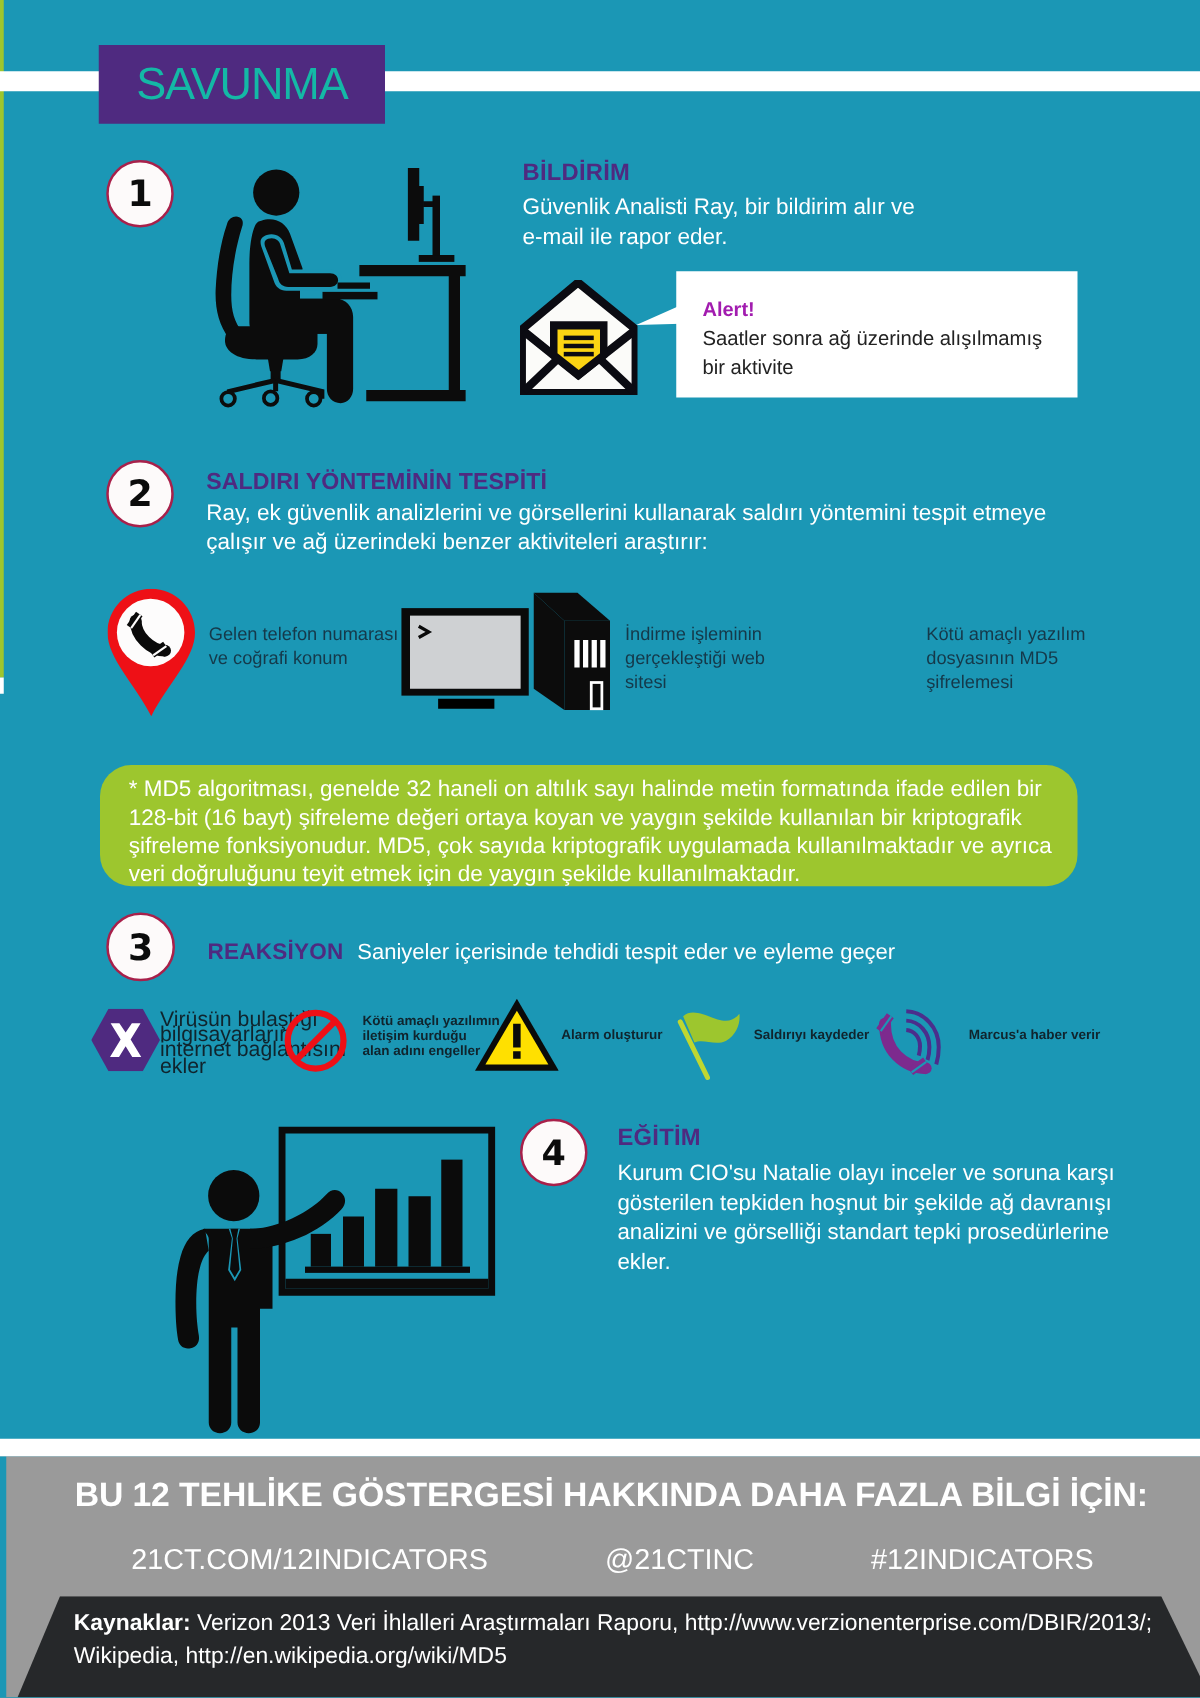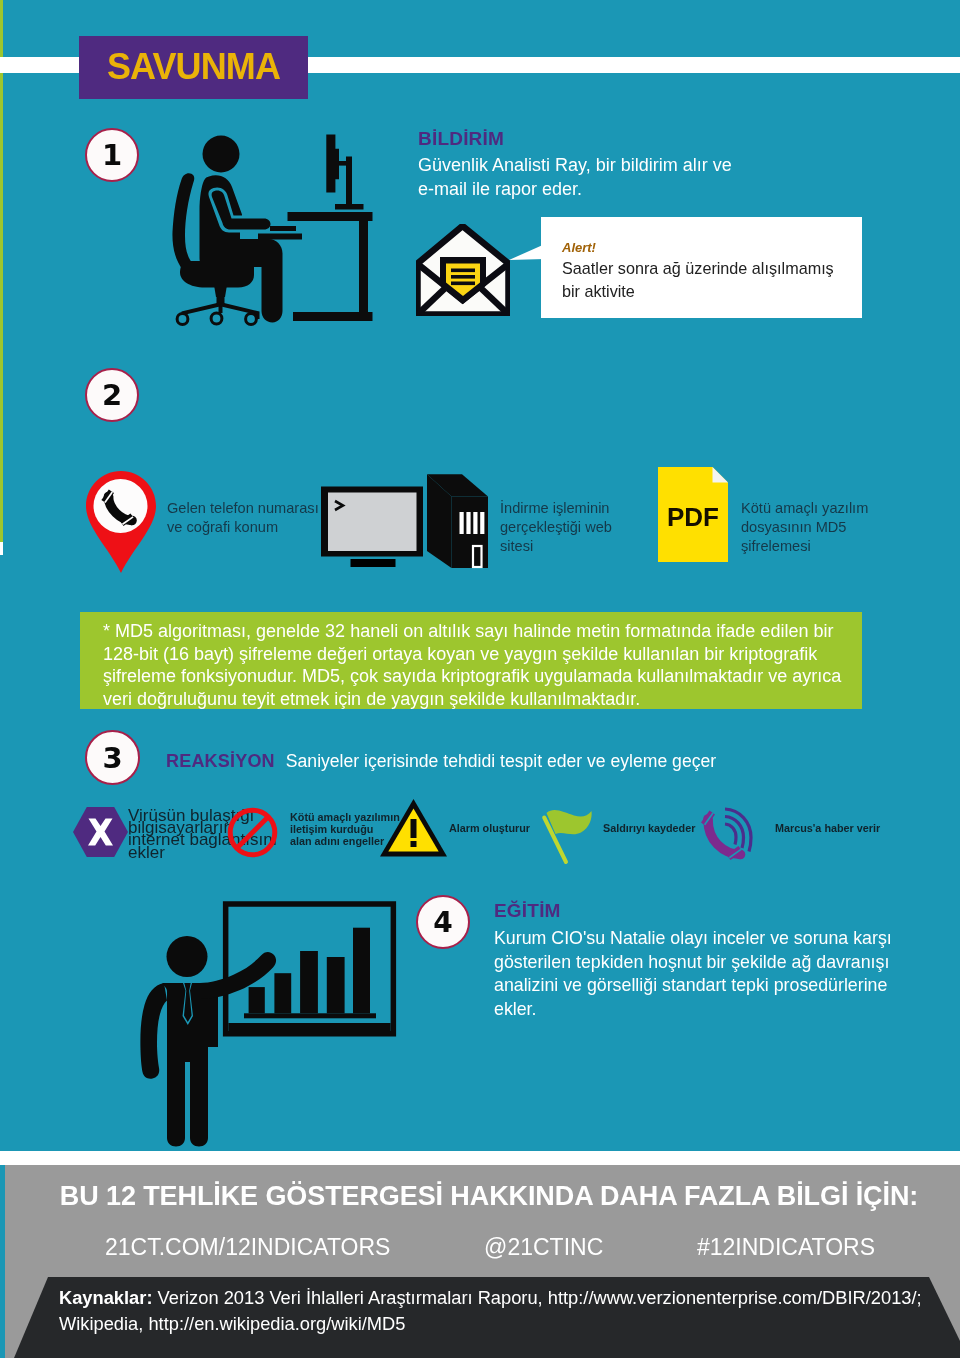--- a/index.html
+++ b/index.html
@@ -6,21 +6,21 @@
   body{width:960px;height:1358px;overflow:hidden;font-family:"Liberation Sans",sans-serif;background:#1b97b5;}
   .page{position:relative;width:960px;height:1358px;background:#1b97b5;overflow:hidden;}
   .abs{position:absolute;}
 
   .lime-strip{left:0;top:0;width:2.5px;height:542px;background:#9dc62e;}
   .white-notch{left:0;top:542px;width:2.5px;height:13px;background:#ffffff;}
   .teal-strip{left:0;top:1165px;width:5px;height:193px;background:#1b97b5;}
   .white-bar{left:0;top:57px;width:960px;height:16px;background:#ffffff;}
 
   .savunma{left:79px;top:36px;width:229px;height:63px;background:#4f2a80;
-    color:#eab308;font-size:36px;font-weight:bold;letter-spacing:-0.9px;
+    color:#14b8a6;font-size:36px;font-weight:normal;letter-spacing:-0.9px;
     display:flex;align-items:center;justify-content:center;line-height:50px;padding-bottom:2px;box-sizing:border-box;}
 
   .numcircle{border-radius:50%;background:#fdfafa;border:2.5px solid #a8204a;font-family:"DejaVu Sans",sans-serif;
      display:flex;align-items:center;justify-content:center;color:#0b0b0b;
      font-weight:bold;box-sizing:border-box;}
 
   .sec-title{color:#4f2a80;font-weight:bold;}
   .body-text{color:#ffffff;}
 
   .whitebox{background:#ffffff;}
@@ -113,32 +113,39 @@
        <rect x="35" y="57.5" width="24" height="3.6"></rect>
      </g>
    </svg>
   </div>
 
   <svg class="abs" style="left:505px;top:244px;width:40px;height:22px;" width="40" height="22" viewBox="0 0 40 22">
     <path d="M40,0 L40,15 L4,16 Z" fill="#ffffff"></path>
   </svg>
   <div class="abs whitebox" id="callout" style="left:541px;top:217px;width:321px;height:101px;">
     <div style="position:absolute;left:21px;top:23px;">
-      <div style="color:#a16207;font-size:13px;font-weight:bold;font-style:italic;">Alert!</div>
+      <div style="color:#a21caf;font-size:16px;font-weight:bold;">Alert!</div>
       <div style="color:#222;font-size:16.2px;line-height:23px;margin-top:2px;">
         <div>Saatler sonra ağ üzerinde alışılmamış</div>
         <div>bir aktivite</div>
       </div>
     </div>
   </div>
 
   <div class="abs numcircle" style="left:85px;top:368px;width:54px;height:54px;font-size:29px;">
     <span>2</span>
   </div>
 
+  <div class="abs" style="left:165px;top:374px;">
+    <div class="sec-title" style="font-size:18.5px;letter-spacing:0.1px;">SALDIRI YÖNTEMİNİN TESPİTİ</div>
+    <div class="body-text" style="font-size:18px;line-height:23px;margin-top:3px;">
+      <div>Ray, ek güvenlik analizlerini ve görsellerini kullanarak saldırı yöntemini tespit etmeye</div>
+      <div>çalışır ve ağ üzerindeki benzer aktiviteleri araştırır:</div>
+    </div>
+  </div>
 
   <div class="abs" style="left:86px;top:471px;width:70px;height:102px;">
     <svg width="70" height="102" viewBox="0 0 70 102">
       <path d="M35,0 C15.7,0 0,15.7 0,35 C0,56 22,76 35,102 C48,76 70,56 70,35 C70,15.7 54.3,0 35,0 Z" fill="#ee1016"></path>
       <circle cx="34.5" cy="35" r="27" fill="#fdfcfc"></circle>
       <g>
         <path d="M22.5,25.5 C22.5,31.5 25.5,37.5 30,42 C34.5,46.5 40,49.5 46,49.5" fill="none" stroke="#0a0a0a" stroke-width="9.5" stroke-linecap="butt"></path>
         <circle cx="22.5" cy="25.5" r="4.8" fill="#0a0a0a"></circle>
         <circle cx="46" cy="49.5" r="4.8" fill="#0a0a0a"></circle>
 
@@ -179,34 +186,27 @@
       </g>
       <rect x="152" y="73" width="8.5" height="21" fill="none" stroke="#ffffff" stroke-width="2.2"></rect>
     </svg>
   </div>
   <div class="abs" style="left:500px;top:499px;font-size:14.6px;line-height:19px;color:#15394a;">
     <div>İndirme işleminin</div>
     <div>gerçekleştiği web</div>
     <div>sitesi</div>
   </div>
 
-  <div class="abs" style="left:658px;top:467px;width:70px;height:95px;">
-    <svg width="70" height="95" viewBox="0 0 70 95">
-      <path d="M0,0 L54.5,0 L70,15.5 L70,95 L0,95 Z" fill="#ffe000"></path>
-      <path d="M54.5,0 L70,15.5 L54.5,15.5 Z" fill="#f4f4f2"></path>
-      <text x="35" y="58.5" text-anchor="middle" font-family="'Liberation Sans',sans-serif" font-size="26" font-weight="bold" fill="#150f00">PDF</text>
-    </svg>
-  </div>
   <div class="abs" style="left:741px;top:499px;font-size:14.6px;line-height:19px;color:#15394a;">
     <div>Kötü amaçlı yazılım</div>
     <div>dosyasının MD5</div>
     <div>şifrelemesi</div>
   </div>
 
-  <div class="abs greenbox" style="left:80px;top:612px;width:782px;height:97px;">
+  <div class="abs greenbox" style="left:80px;top:612px;width:782px;height:97px;border-radius:25px;">
     <div style="position:absolute;left:23px;top:8px;font-size:18px;line-height:22.5px;color:#ffffff;">
       <div>* MD5  algoritması, genelde 32 haneli on altılık sayı halinde metin formatında ifade edilen bir</div>
       <div>128-bit (16 bayt) şifreleme değeri ortaya koyan ve yaygın şekilde kullanılan bir kriptografik</div>
       <div>şifreleme fonksiyonudur. MD5, çok sayıda kriptografik uygulamada kullanılmaktadır ve ayrıca</div>
       <div>veri doğruluğunu teyit etmek için de yaygın şekilde kullanılmaktadır.</div>
     </div>
   </div>
 
   <div class="abs numcircle" style="left:85px;top:730px;width:55px;height:55px;font-size:29px;">
     <span>3</span>

